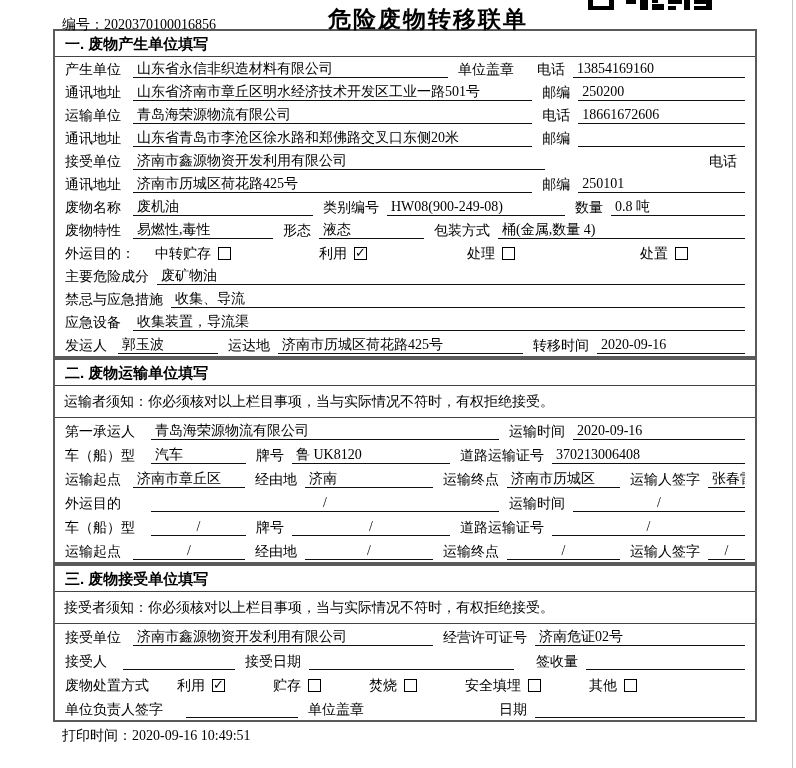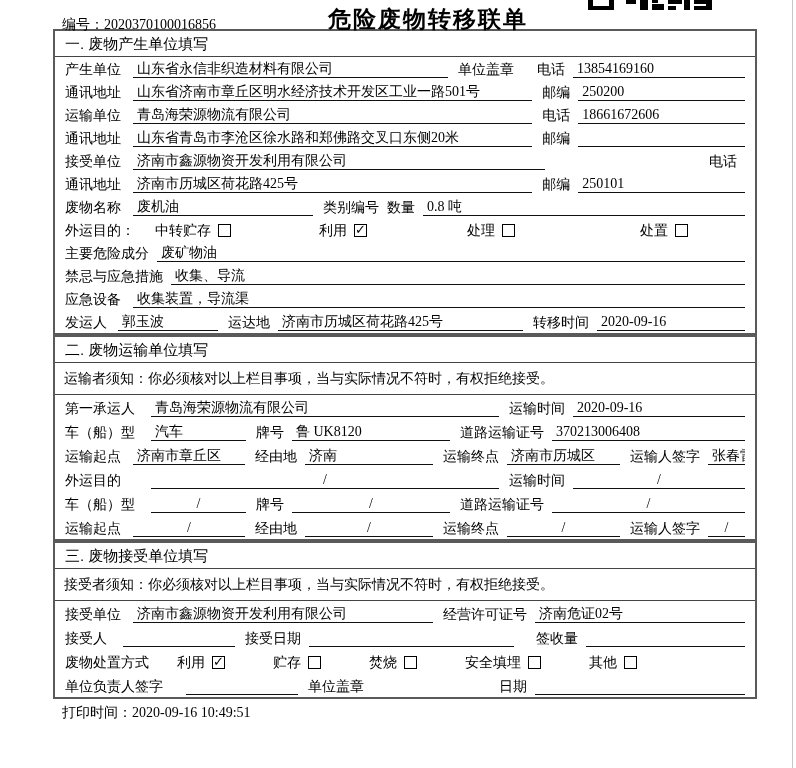--- a/index.html
+++ b/index.html
@@ -13,21 +13,21 @@
   .hdr{position:relative;height:29px}
   .serial{position:absolute;left:62px;top:16px;white-space:nowrap}
   .title{position:absolute;left:60px;right:0;top:4px;text-align:center;
     font-family:"Liberation Sans","DejaVu Sans",sans-serif;font-weight:bold;
     font-size:23px;letter-spacing:2px}
   .qr{position:absolute;left:588px;top:0;line-height:0}
   
   .box{margin-left:53px;width:704px;box-sizing:border-box;border:2px solid #5a5a5a;
     padding:0 10px;background:#fff}
   .sec-head{height:25px;line-height:25px;margin:0 -10px;padding:0 10px;
-    font-family:"Liberation Sans","DejaVu Sans",sans-serif;font-weight:normal;font-size:15px;
+    font-family:"Liberation Sans","DejaVu Sans",sans-serif;font-weight:bold;font-size:15px;
     border-bottom:1.5px solid #444}
   .notice{height:31px;line-height:31px;margin:0 -10px;padding:0 9px;
     border-bottom:1.5px solid #444;white-space:nowrap}
   .row{display:flex;align-items:flex-end;height:21px;padding-bottom:2px}
   .b2 .row,.b3 .row{height:22px}
   .lbl{white-space:nowrap;margin-right:8px;line-height:17px}
   .lbl1{min-width:60px}
   .lblw{min-width:78px}
   .u{border-bottom:1px solid #101010;min-height:17px;line-height:17px;
     padding:0 4px;margin-right:10px;white-space:nowrap;overflow:hidden;box-sizing:border-box}
@@ -120,24 +120,33 @@
     <span class="u" style="width:412px">济南市历城区荷花路425号</span>
     <span class="sp"></span>
     <span class="lbl">邮编</span>
     <span class="u end" style="width:172px">250101</span>
   </div>
 
   <div class="row">
     <span class="lbl lbl1">废物名称</span>
     <span class="u" style="width:180px">废机油</span>
     <span class="lbl">类别编号</span>
+    <span class="u" style="width:178px">HW08(900-249-08)</span>
     <span class="lbl">数量</span>
     <span class="u grow">0.8 吨</span>
   </div>
 
+  <div class="row">
+    <span class="lbl lbl1">废物特性</span>
+    <span class="u" style="width:140px">易燃性,毒性</span>
+    <span class="lbl">形态</span>
+    <span class="u" style="width:105px">液态</span>
+    <span class="lbl">包装方式</span>
+    <span class="u grow">桶(金属,数量 4)</span>
+  </div>
 
   <div class="row">
     <span class="lbl">外运目的：</span>
     <span class="opt" style="margin-left:12px"><span>中转贮存</span><span class="cb"></span></span>
     <span class="opt" style="margin-left:88px"><span>利用</span><span class="cb checked"><span class="tick">✓</span></span></span>
     <span class="opt" style="margin-left:100px"><span>处理</span><span class="cb"></span></span>
     <span class="opt" style="margin-left:125px"><span>处置</span><span class="cb"></span></span>
   </div>
 
   <div class="row">

